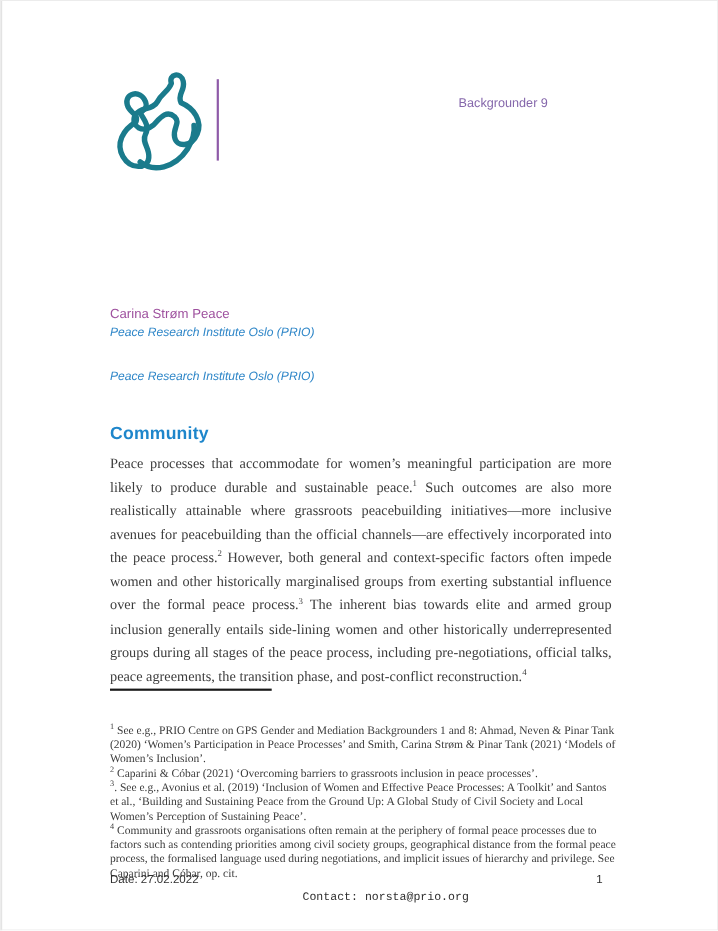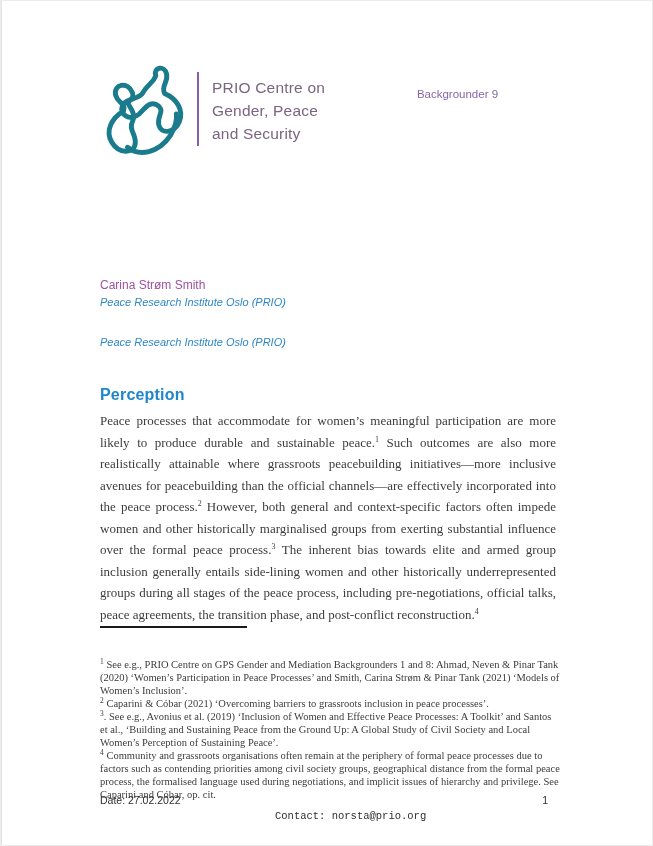--- a/index.html
+++ b/index.html
@@ -50,42 +50,37 @@
 <div class="page">
 
   <svg class="logo" viewBox="0 0 92 100" aria-hidden="true">
     <path d="M31,30 C26,18 11,22 14,33 C16,41 25,41 22,49 C10,56 3,69 10,81 C17,93 33,93 34,82 C35,73 27,68 31,60 C35,52 29,46 27,42 C25,38 34,38 31,30 Z"></path>
     <path d="M55,13 C52,4 64,2 66,11 C68,20 60,23 64,31 C76,36 84,48 79,60 C74,72 60,73 58,63 C56,54 64,50 58,44 C50,37 44,46 38,52 C29,60 17,53 21,43 C25,35 38,38 42,30 C46,22 52,21 55,13 Z"></path>
     <path d="M26,86 C38,96 58,92 70,74 C74,67 77,58 76,52"></path>
   </svg>
 
   <div class="masthead-divider"></div>
 
-  <div class="brand">
-      <div>PRIO Centre on</div>
-      <div>Gender, Peace</div>
-      <div>and Security</div>
-    </div>
 
   <div class="badge">
       <div>Backgrounder 9</div>
     </div>
 
 
   <div class="authors">
       <div class="author">
-        <div class="author-name">Carina Strøm Smith</div>
+        <div class="author-name">Carina Strøm Peace</div>
         <div class="author-affil">Peace Research Institute Oslo (PRIO)</div>
       </div>
       <div class="author">
         <div class="author-affil">Peace Research Institute Oslo (PRIO)</div>
       </div>
     </div>
 
-  <h2 class="section-heading">Perception</h2>
+  <h2 class="section-heading">Community</h2>
 
   <p class="body-text">Peace processes that accommodate for women’s meaningful participation are more likely to produce durable and sustainable peace.<sup>1</sup> Such outcomes are also more realistically attainable where grassroots peacebuilding initiatives—more inclusive avenues for peacebuilding than the official channels—are effectively incorporated into the peace process.<sup>2</sup> However, both general and context-specific factors often impede women and other historically marginalised groups from exerting substantial influence over the formal peace process.<sup>3</sup> The inherent bias towards elite and armed group inclusion generally entails side-lining women and other historically underrepresented groups during all stages of the peace process, including pre-negotiations, official talks, peace agreements, the transition phase, and post-conflict reconstruction.<sup>4</sup></p>
 
   <div class="fn-rule"></div>
 
   <div class="footnotes">
       <div class="footnote"><sup>1</sup><span> See e.g., PRIO Centre on GPS Gender and Mediation Backgrounders 1 and 8: Ahmad, Neven &amp; Pinar Tank (2020) ‘Women’s Participation in Peace Processes’ and Smith, Carina Strøm &amp; Pinar Tank (2021) ‘Models of Women’s Inclusion’.</span></div>
       <div class="footnote"><sup>2</sup><span> Caparini &amp; Cóbar (2021) ‘Overcoming barriers to grassroots inclusion in peace processes’.</span></div>
       <div class="footnote"><sup>3</sup><span>. See e.g., Avonius et al. (2019) ‘Inclusion of Women and Effective Peace Processes: A Toolkit’ and Santos et al., ‘Building and Sustaining Peace from the Ground Up: A Global Study of Civil Society and Local Women’s Perception of Sustaining Peace’.</span></div>
       <div class="footnote"><sup>4</sup><span> Community and grassroots organisations often remain at the periphery of formal peace processes due to factors such as contending priorities among civil society groups, geographical distance from the formal peace process, the formalised language used during negotiations, and implicit issues of hierarchy and privilege. See Caparini and Cóbar, op. cit.</span></div>

